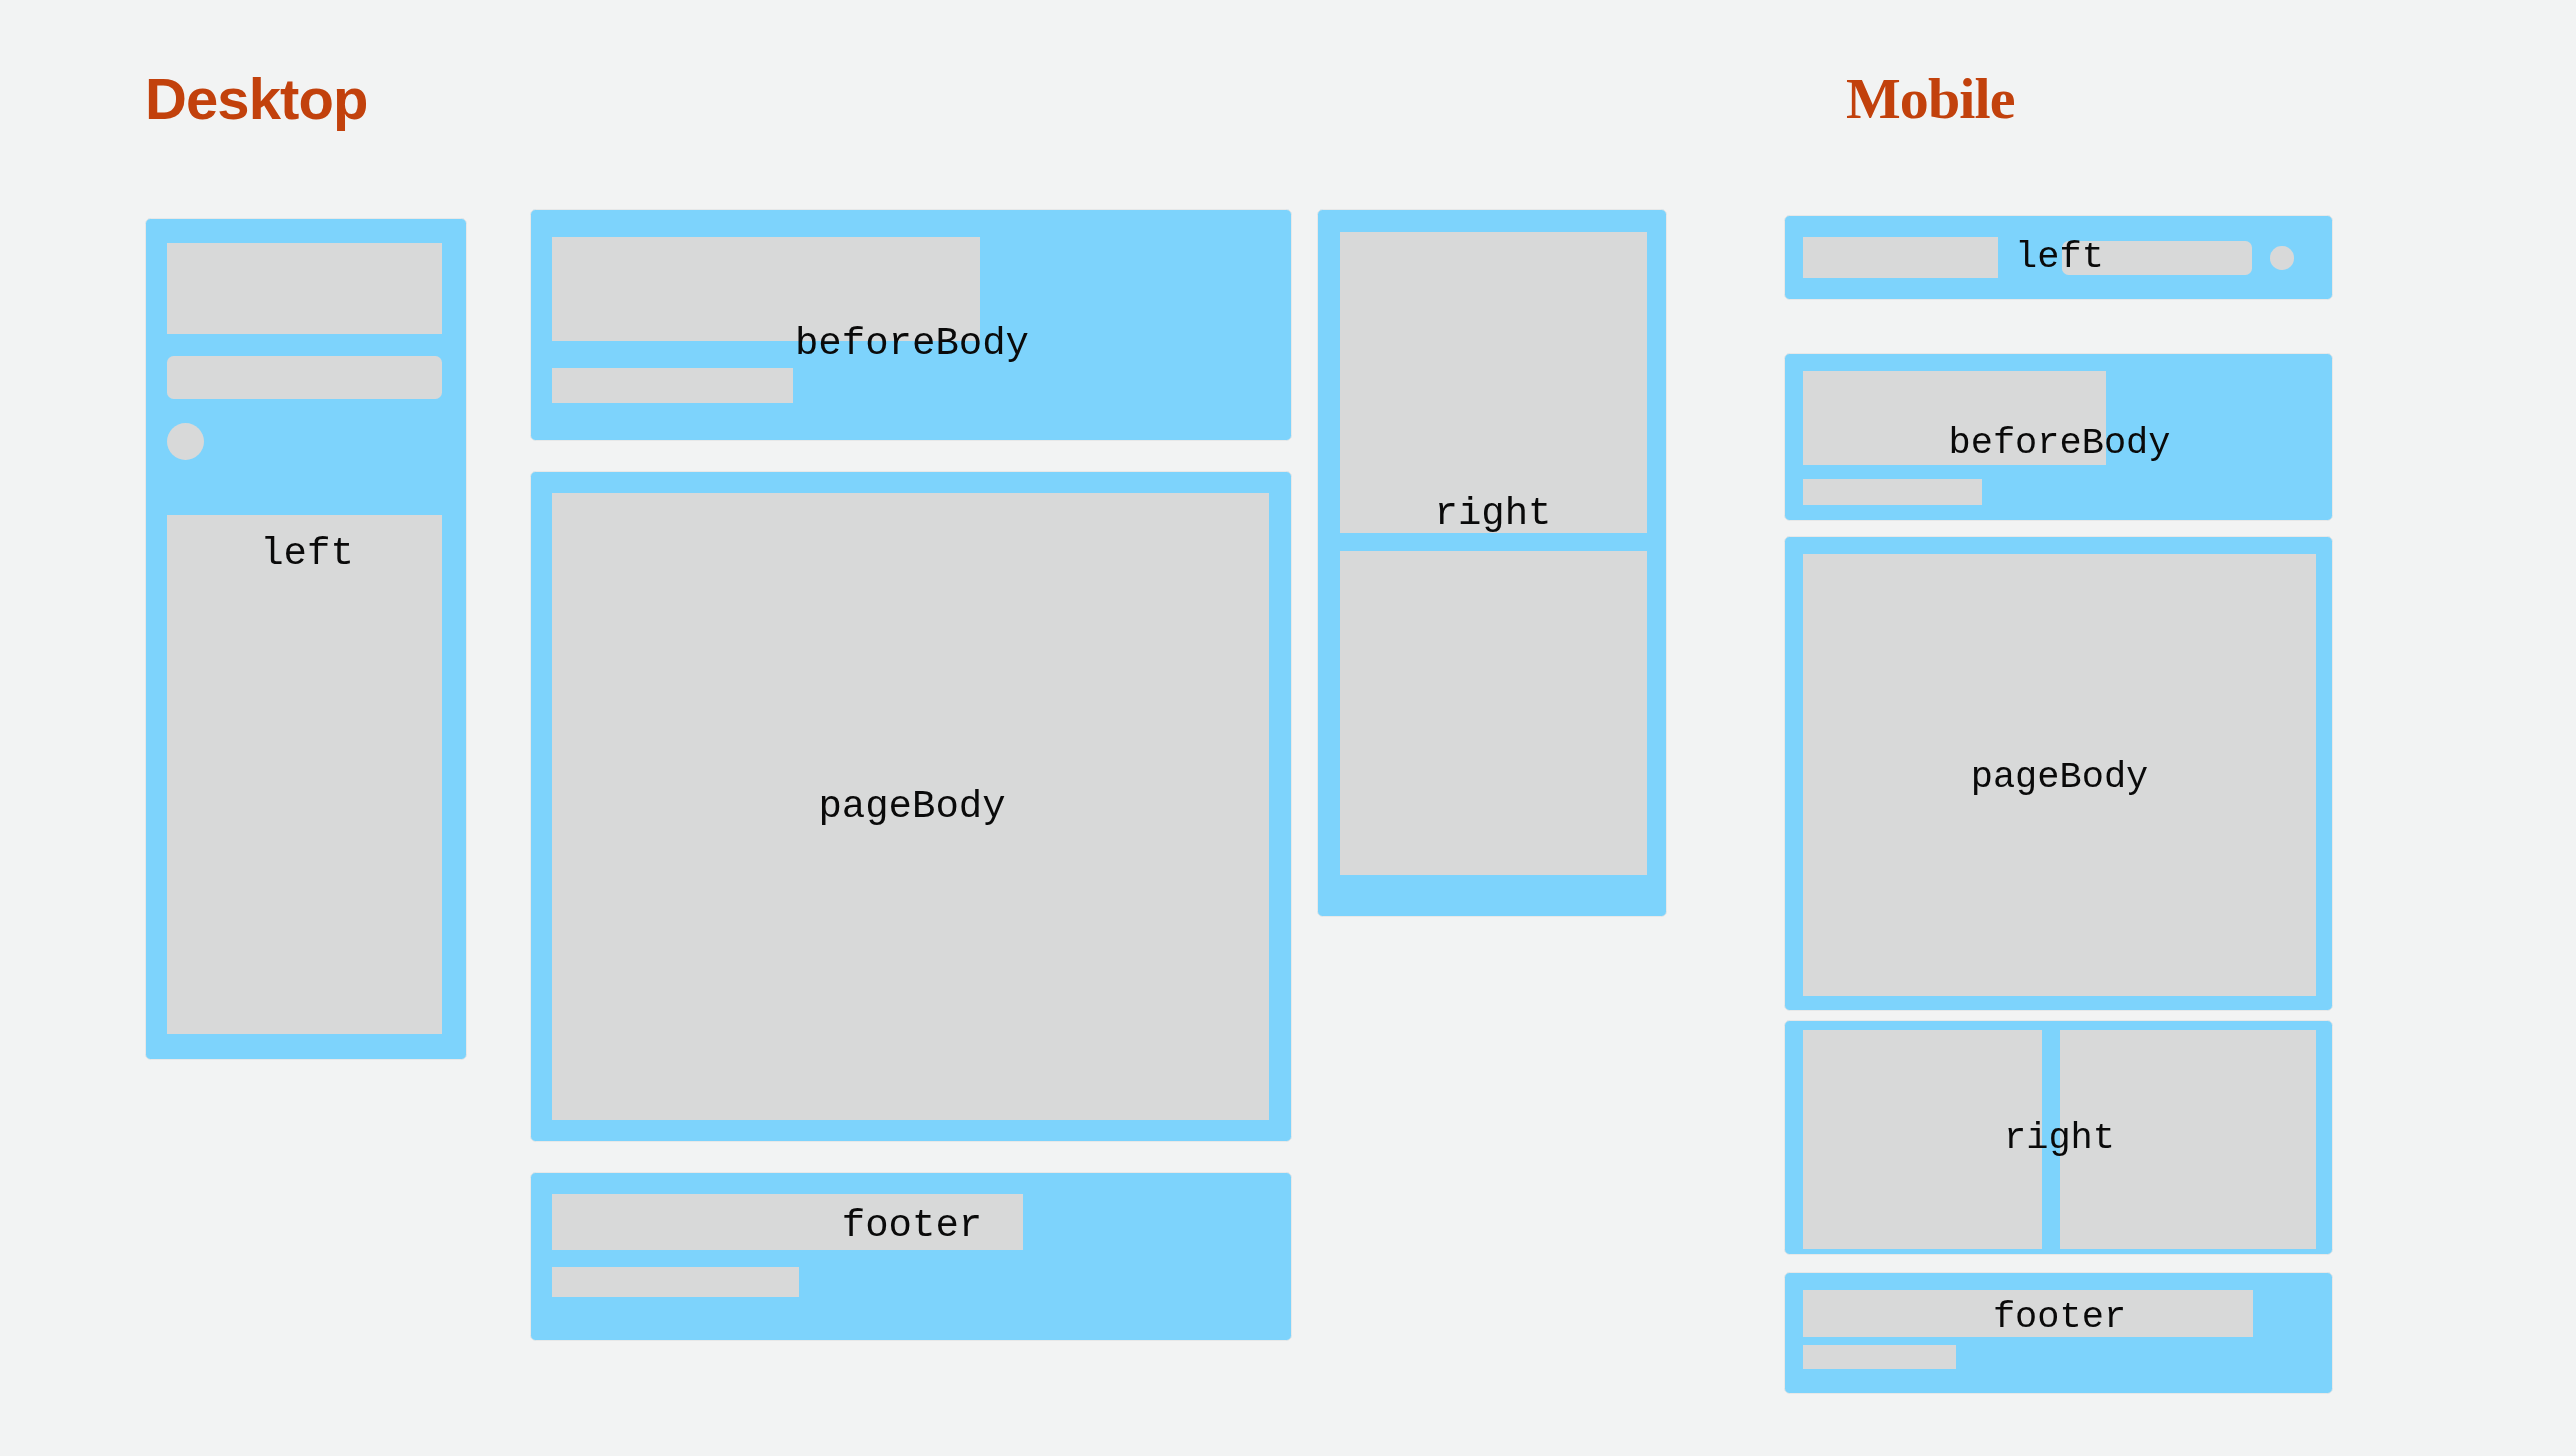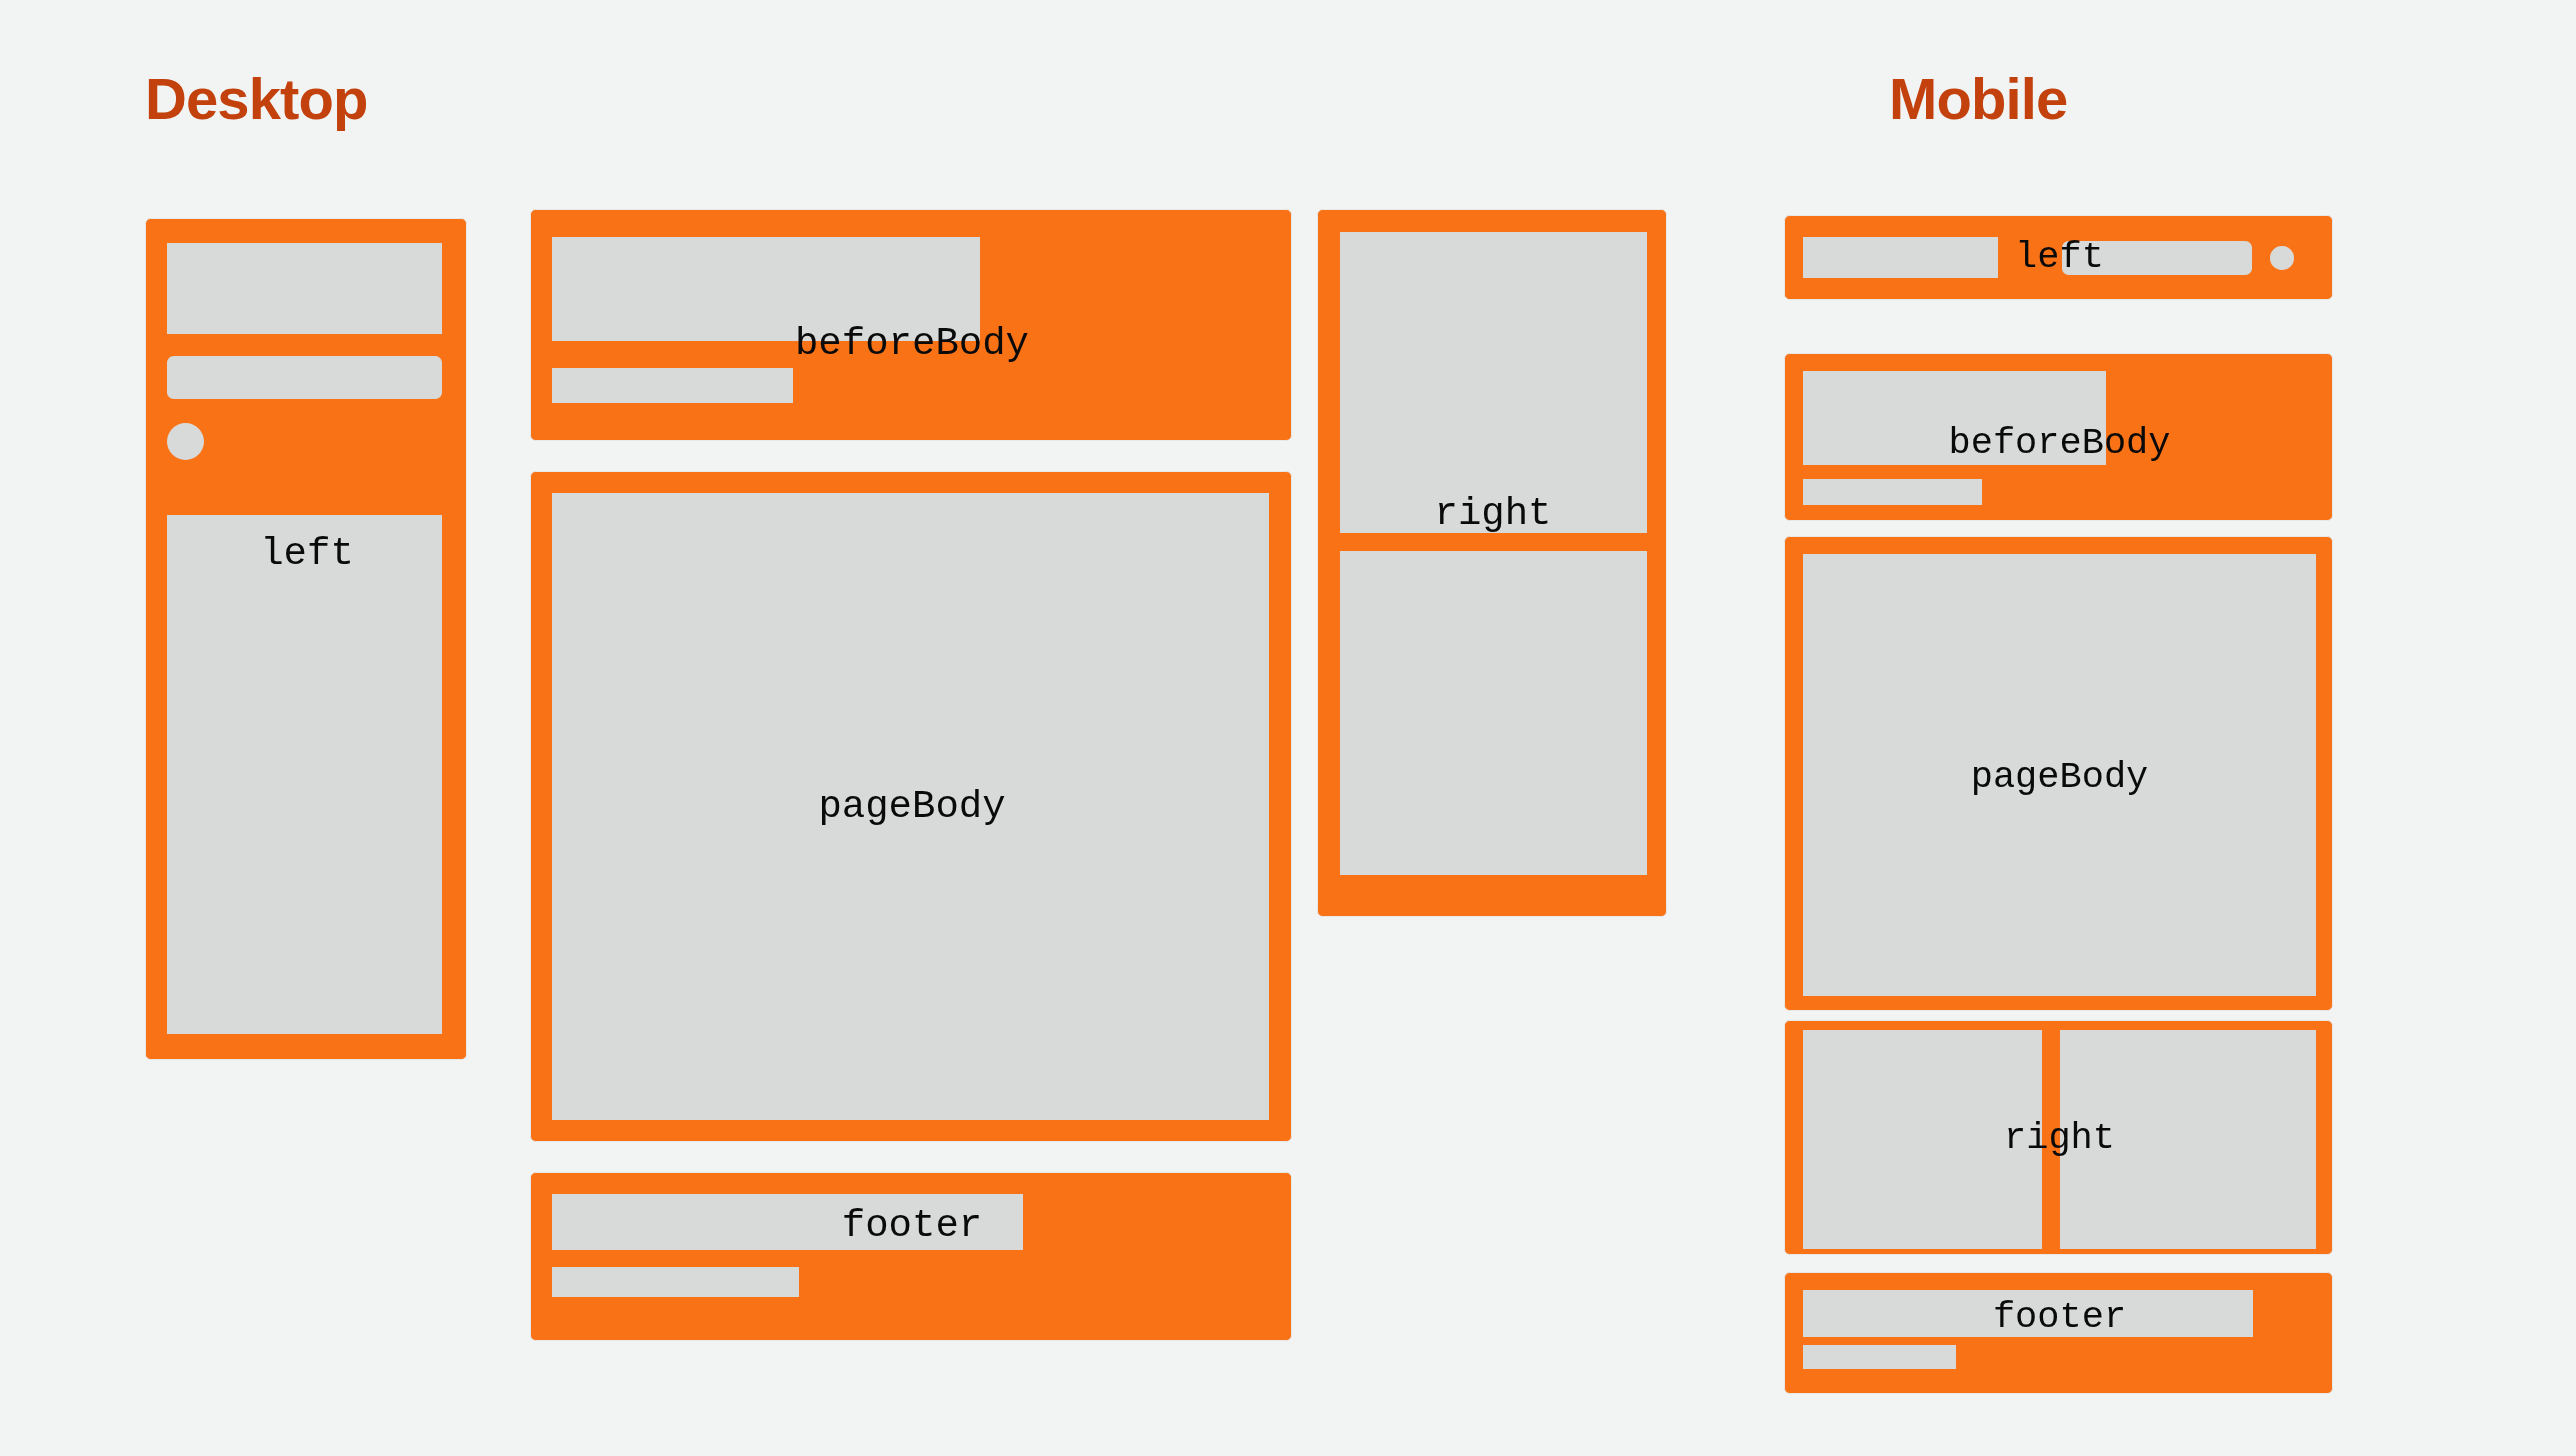--- a/index.html
+++ b/index.html
@@ -20,26 +20,26 @@
     position: absolute;
     font-family: "Liberation Sans", sans-serif;
     font-weight: bold;
     font-size: 58px;
     line-height: 1;
     color: #c2410c;
     letter-spacing: -0.9px;
     white-space: nowrap;
   }
   #desktop-title { left: 145px; top: 70px; }
-  #mobile-title  { left: 1889px; top: 70px; }
+  #mobile-title  { left: 1846px; top: 70px; font-family: Liberation Serif, serif; }
 
   
   .panel {
     position: absolute;
-    background: #f97316;
+    background: #7dd3fc;
     border: 1.9px solid #e7e8e8;
     border-radius: 5.6px;
     box-sizing: border-box;
   }
 
   
   .blk {
     position: absolute;
     background: #d8d9d9;
     box-sizing: border-box;

